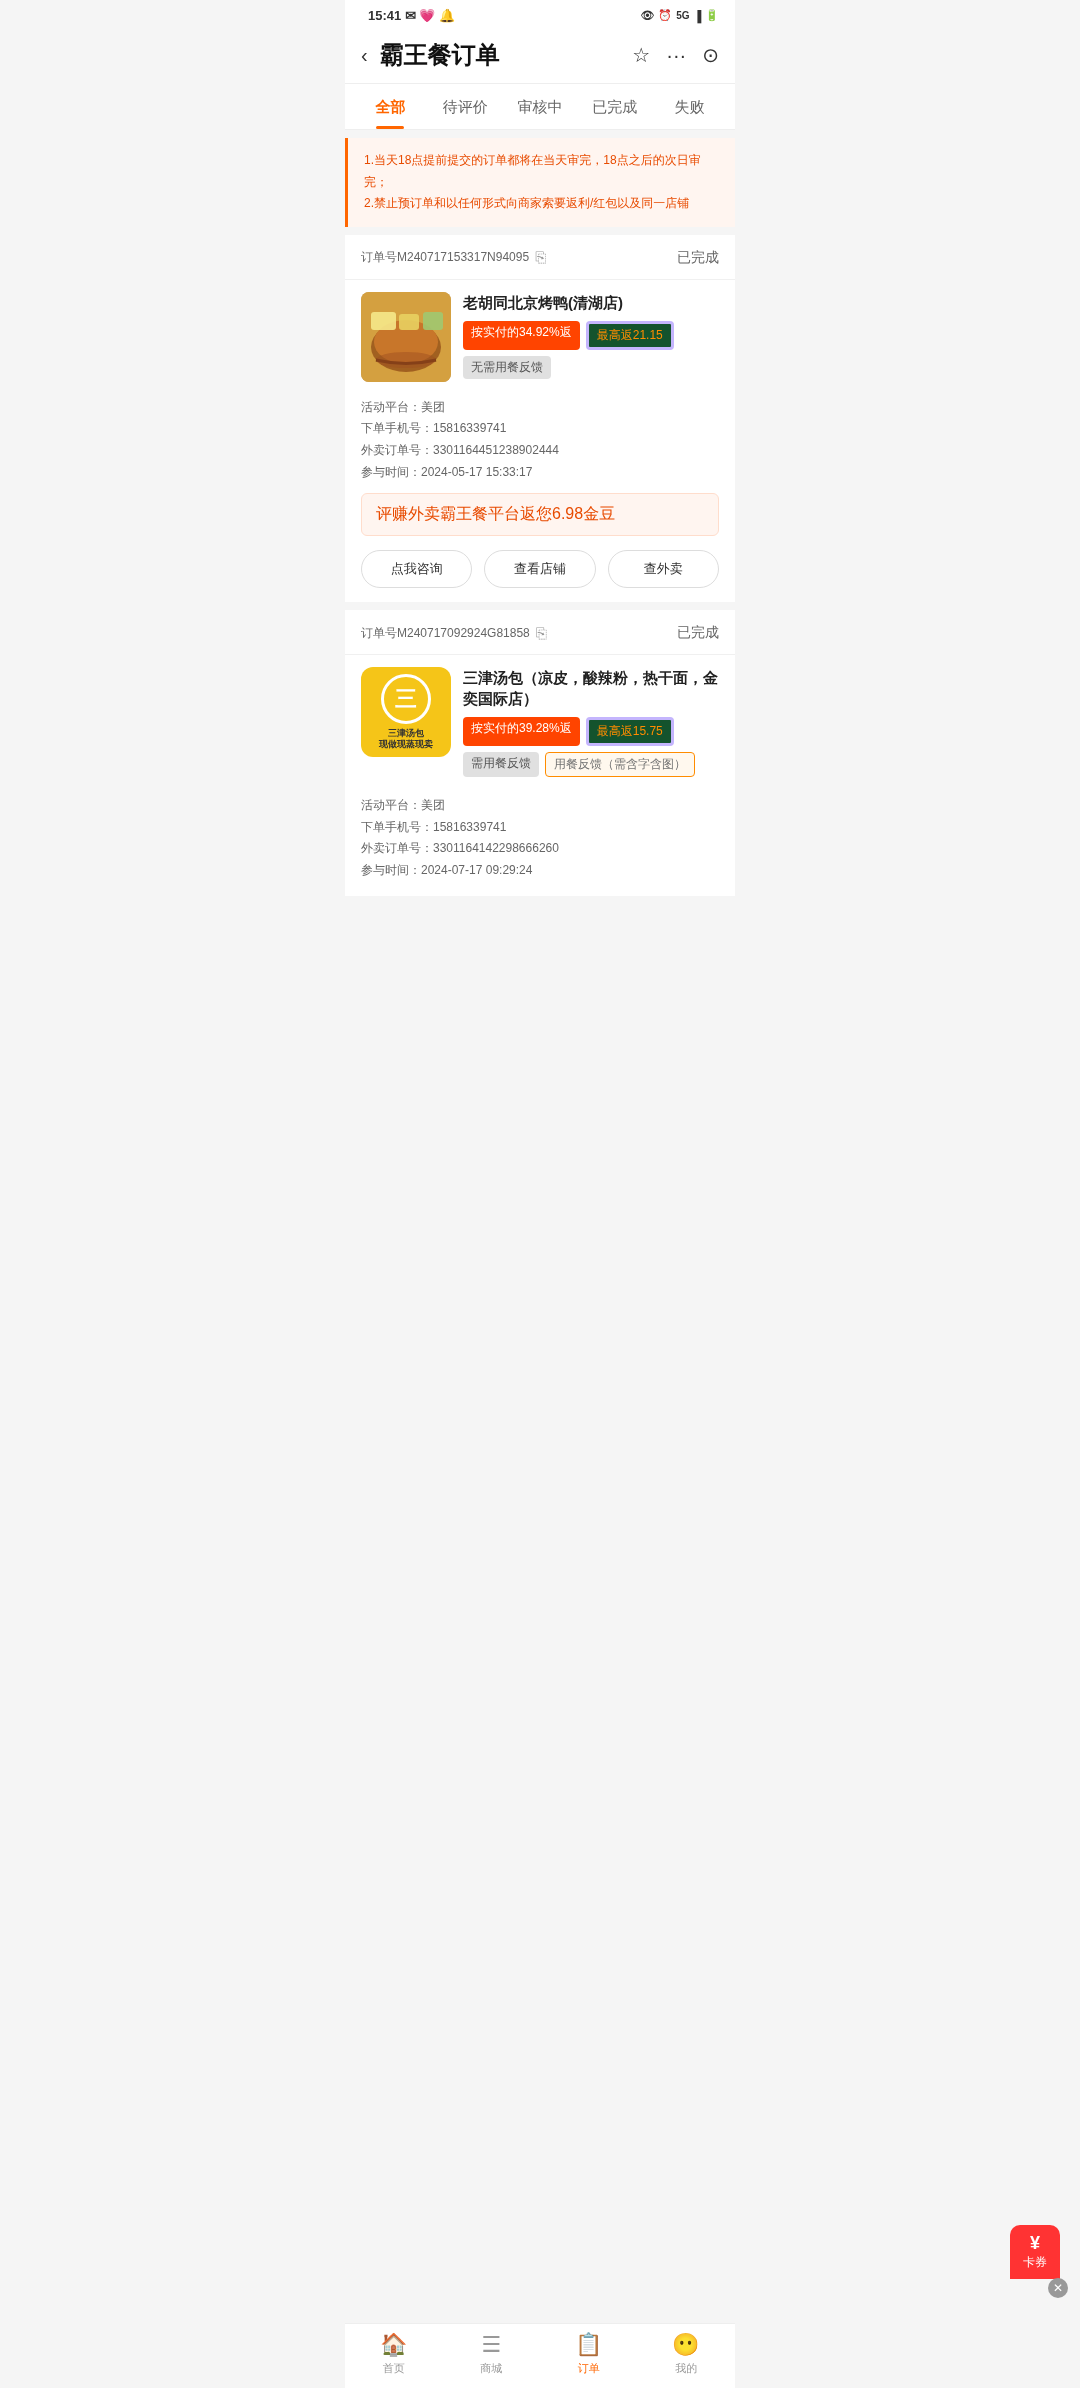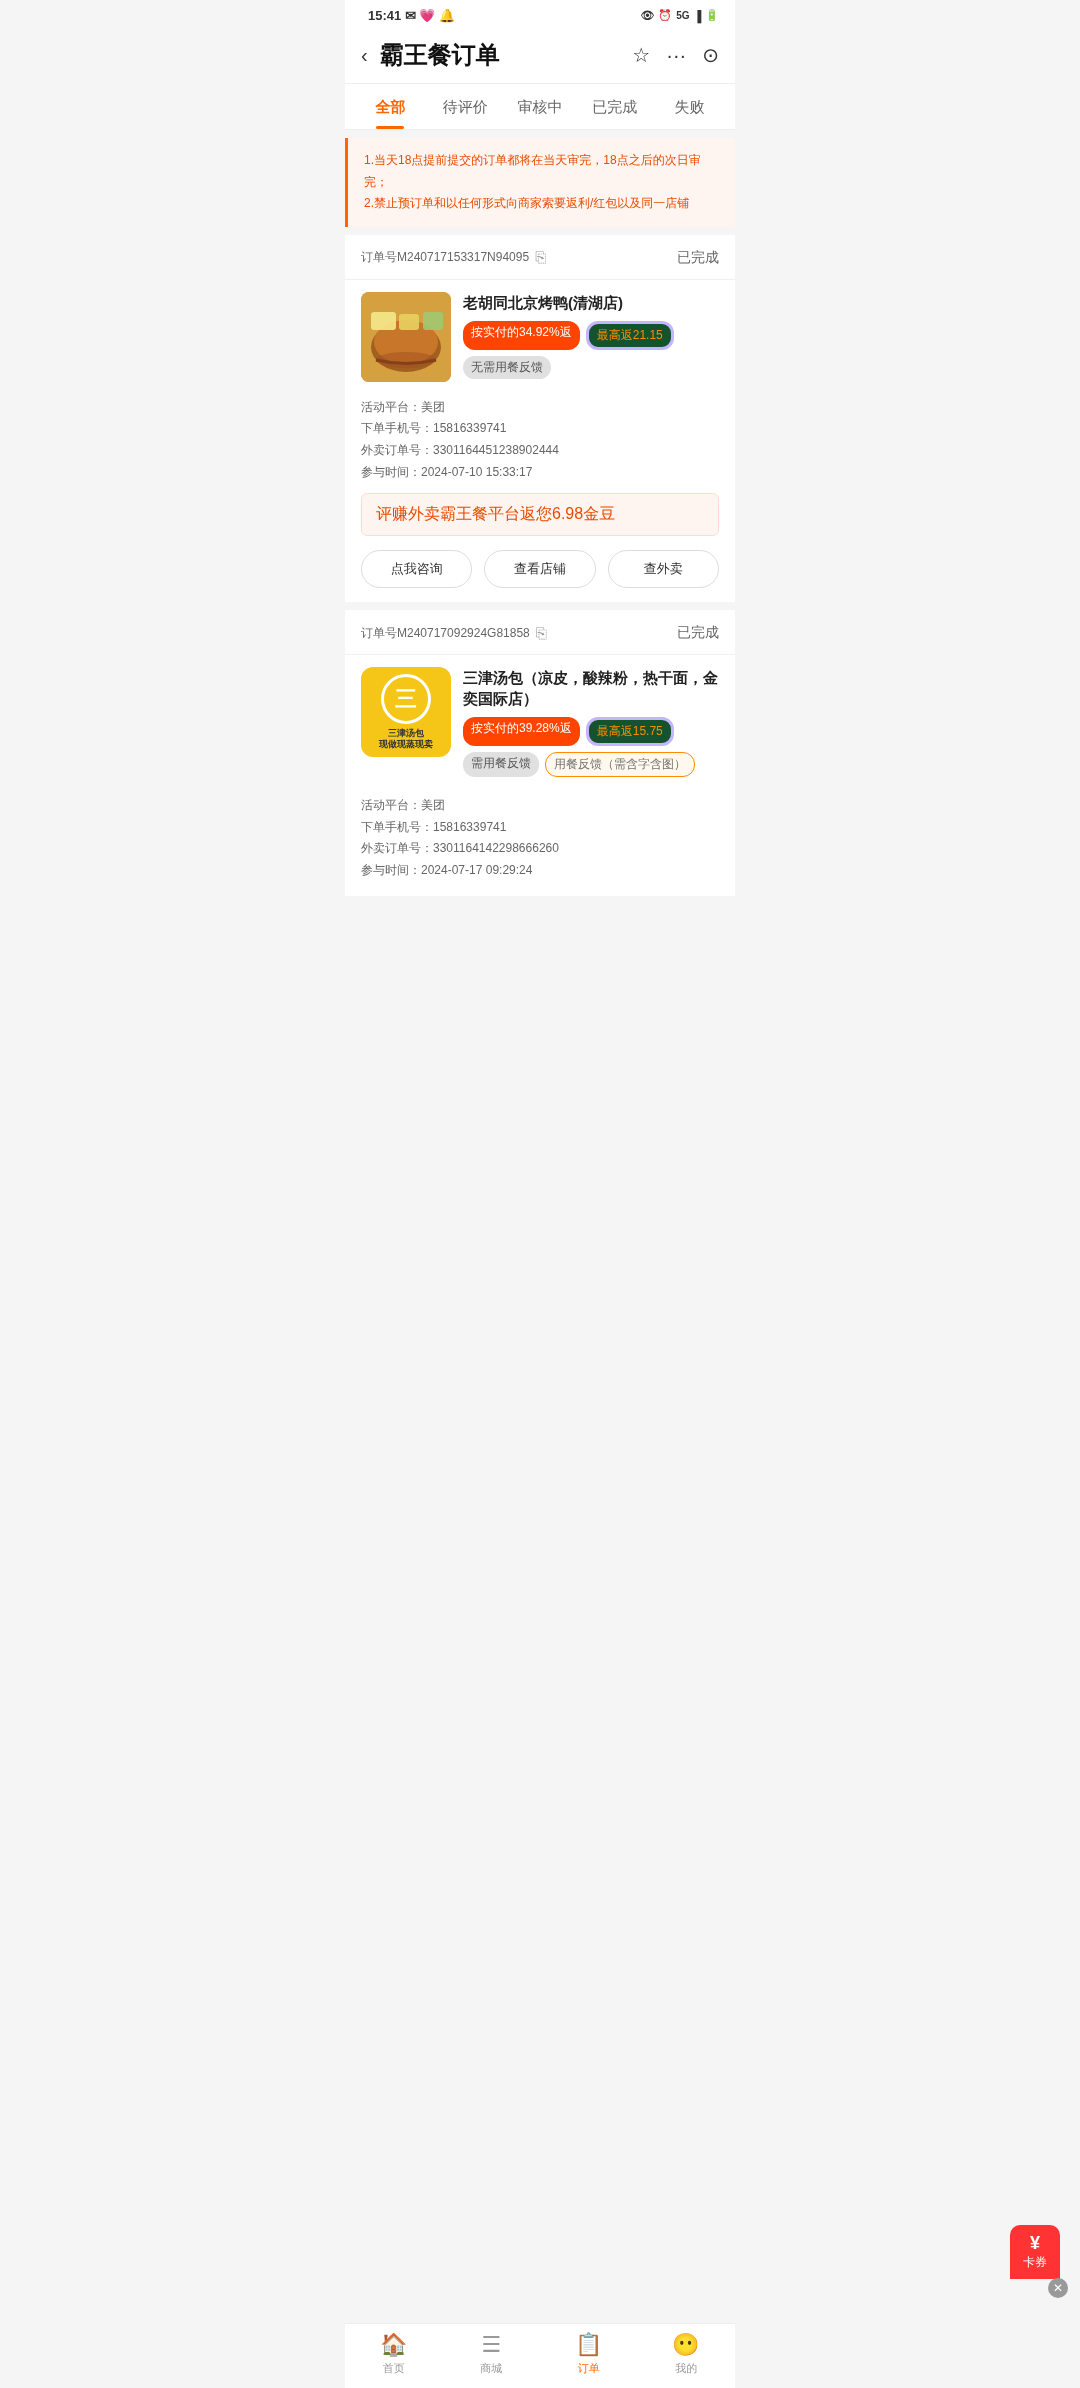--- a/index.html
+++ b/index.html
@@ -165,21 +165,21 @@
       line-height: 1.4;
     }
     .tag-row {
       display: flex;
       flex-wrap: wrap;
       gap: 6px;
       margin-bottom: 6px;
     }
     .tag {
       padding: 3px 8px;
-      border-radius: 12px;
+      border-radius: 4px;
       font-size: 12px;
       font-weight: 500;
     }
     .tag-red {
       background: #ff4400;
       color: #fff;
     }
     .tag-orange-outline {
       border: 3px solid #c4b5fd;
       color: #ff8c00;
@@ -407,21 +407,21 @@
         <div class="tag-row">
           <span class="tag tag-gray">无需用餐反馈</span>
         </div>
       </div>
     </div>
 
     <div class="info-row">
       <div>活动平台：美团</div>
       <div>下单手机号：15816339741</div>
       <div>外卖订单号：3301164451238902444</div>
-      <div>参与时间：2024-07-10 15:33:17</div>
+      <div>参与时间：2024-05-17 15:33:17</div>
     </div>
 
     <div class="reward-notice">
       <span>评赚外卖霸王餐平台返您6.98金豆</span>
     </div>
 
     <div class="action-buttons">
       <button class="action-btn">点我咨询</button>
       <button class="action-btn">查看店铺</button>
       <button class="action-btn">查外卖</button>

